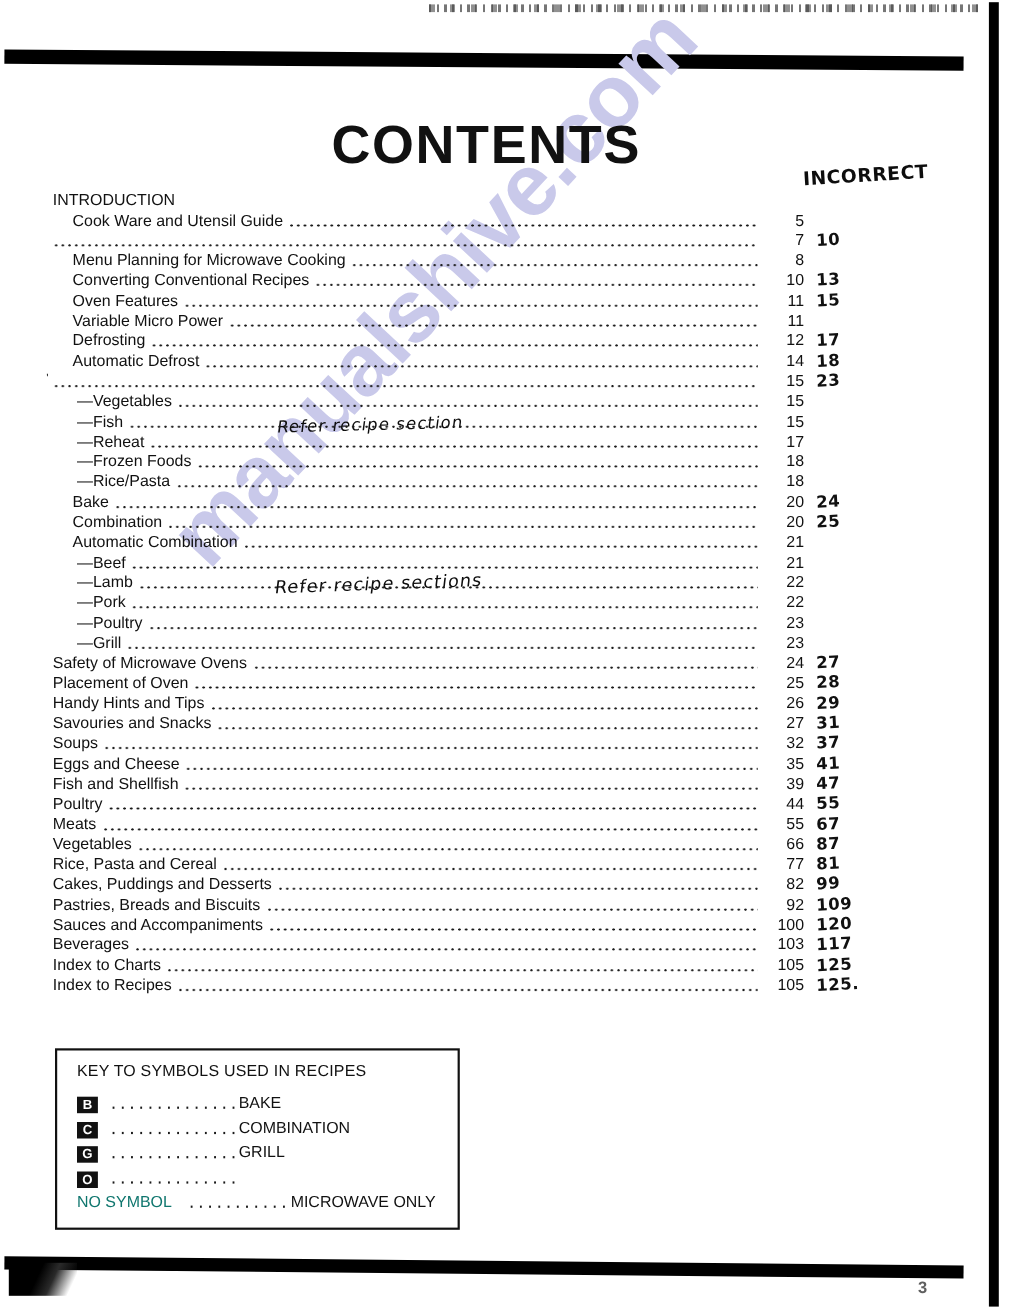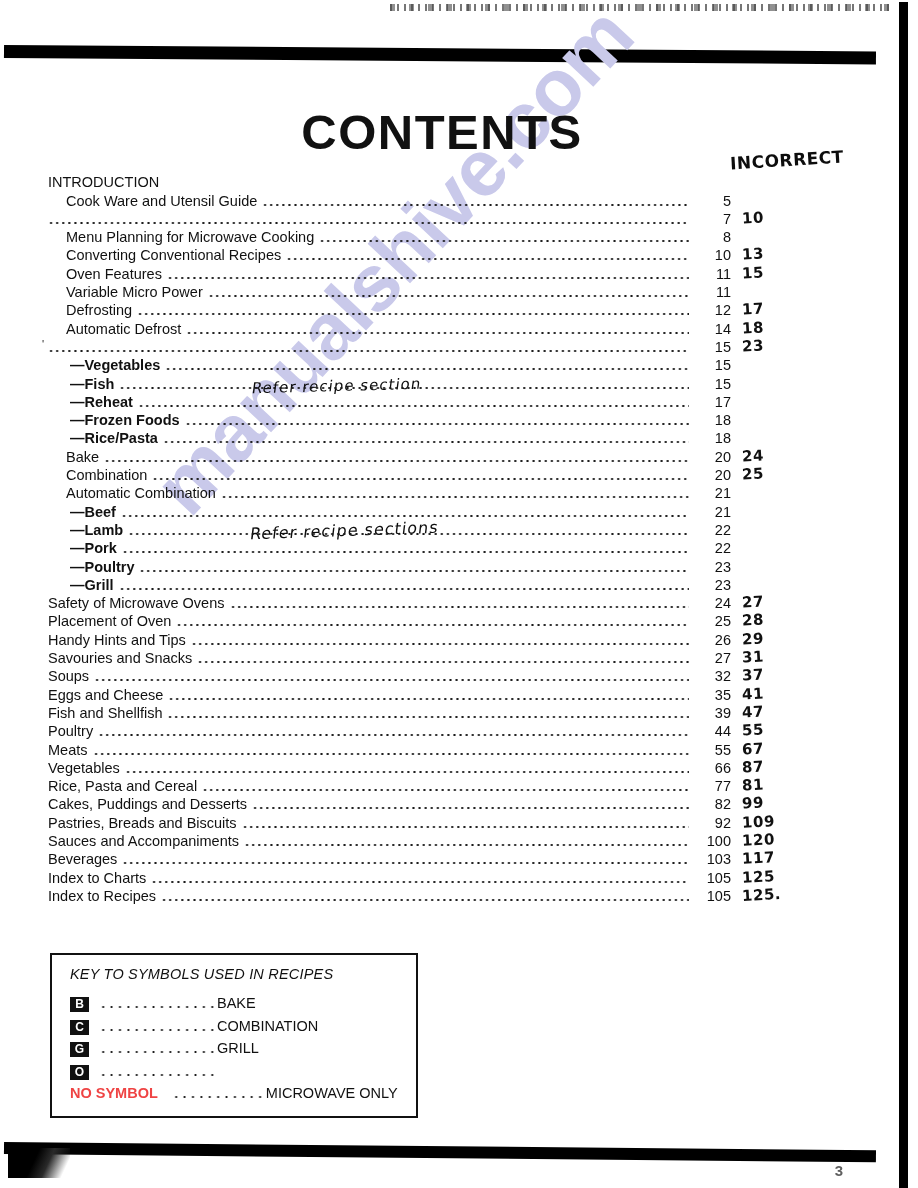--- a/index.html
+++ b/index.html
@@ -137,21 +137,21 @@
     align-items: flex-end;
     height: 18.3px;
     font-size: 14.5px;
     white-space: nowrap;
   }
   .toc-label {
     flex: 0 0 auto;
     padding-right: 5px;
   }
   .indent-1 { padding-left: 18px; }
-  .indent-2 { padding-left: 22px; font-weight: bold; }
+  .indent-2 { padding-left: 22px; }
   .toc-leader {
     flex: 1 1 auto;
     position: relative;
     height: 13px;
     overflow: hidden;
   }
   .toc-leader::before {
     content: "";
     position: absolute;
     left: 0; right: 0;
@@ -197,21 +197,20 @@
     height: 165px;
     border: 2px solid #111;
     background: #fff;
     box-sizing: border-box;
     padding: 11px 14px 0 18px;
   }
   #key-title {
     font-size: 14.5px;
     letter-spacing: 0.2px;
     margin-bottom: 13px;
-    font-style: italic;
   }
   .key-row {
     display: flex;
     align-items: flex-start;
     height: 22.5px;
     font-size: 14.5px;
   }
   .key-symbol {
     flex: 0 0 auto;
     width: 19px;
@@ -220,24 +219,24 @@
     color: #fff;
     font-size: 12px;
     font-weight: bold;
     line-height: 15px;
     text-align: center;
     margin-top: 2px;
   }
   .key-symbol.wide {
     width: auto;
     background: none;
-    color: #ef4444;
+    color: #0f766e;
     font-size: 14.5px;
     line-height: 17px;
-    font-weight: bold;
+    font-weight: normal;
     margin-top: 0;
     padding-right: 4px;
   }
   .key-leader {
     flex: 0 0 auto;
     width: 128px;
     position: relative;
     height: 17px;
   }
   .key-leader.short { width: 104px; }

